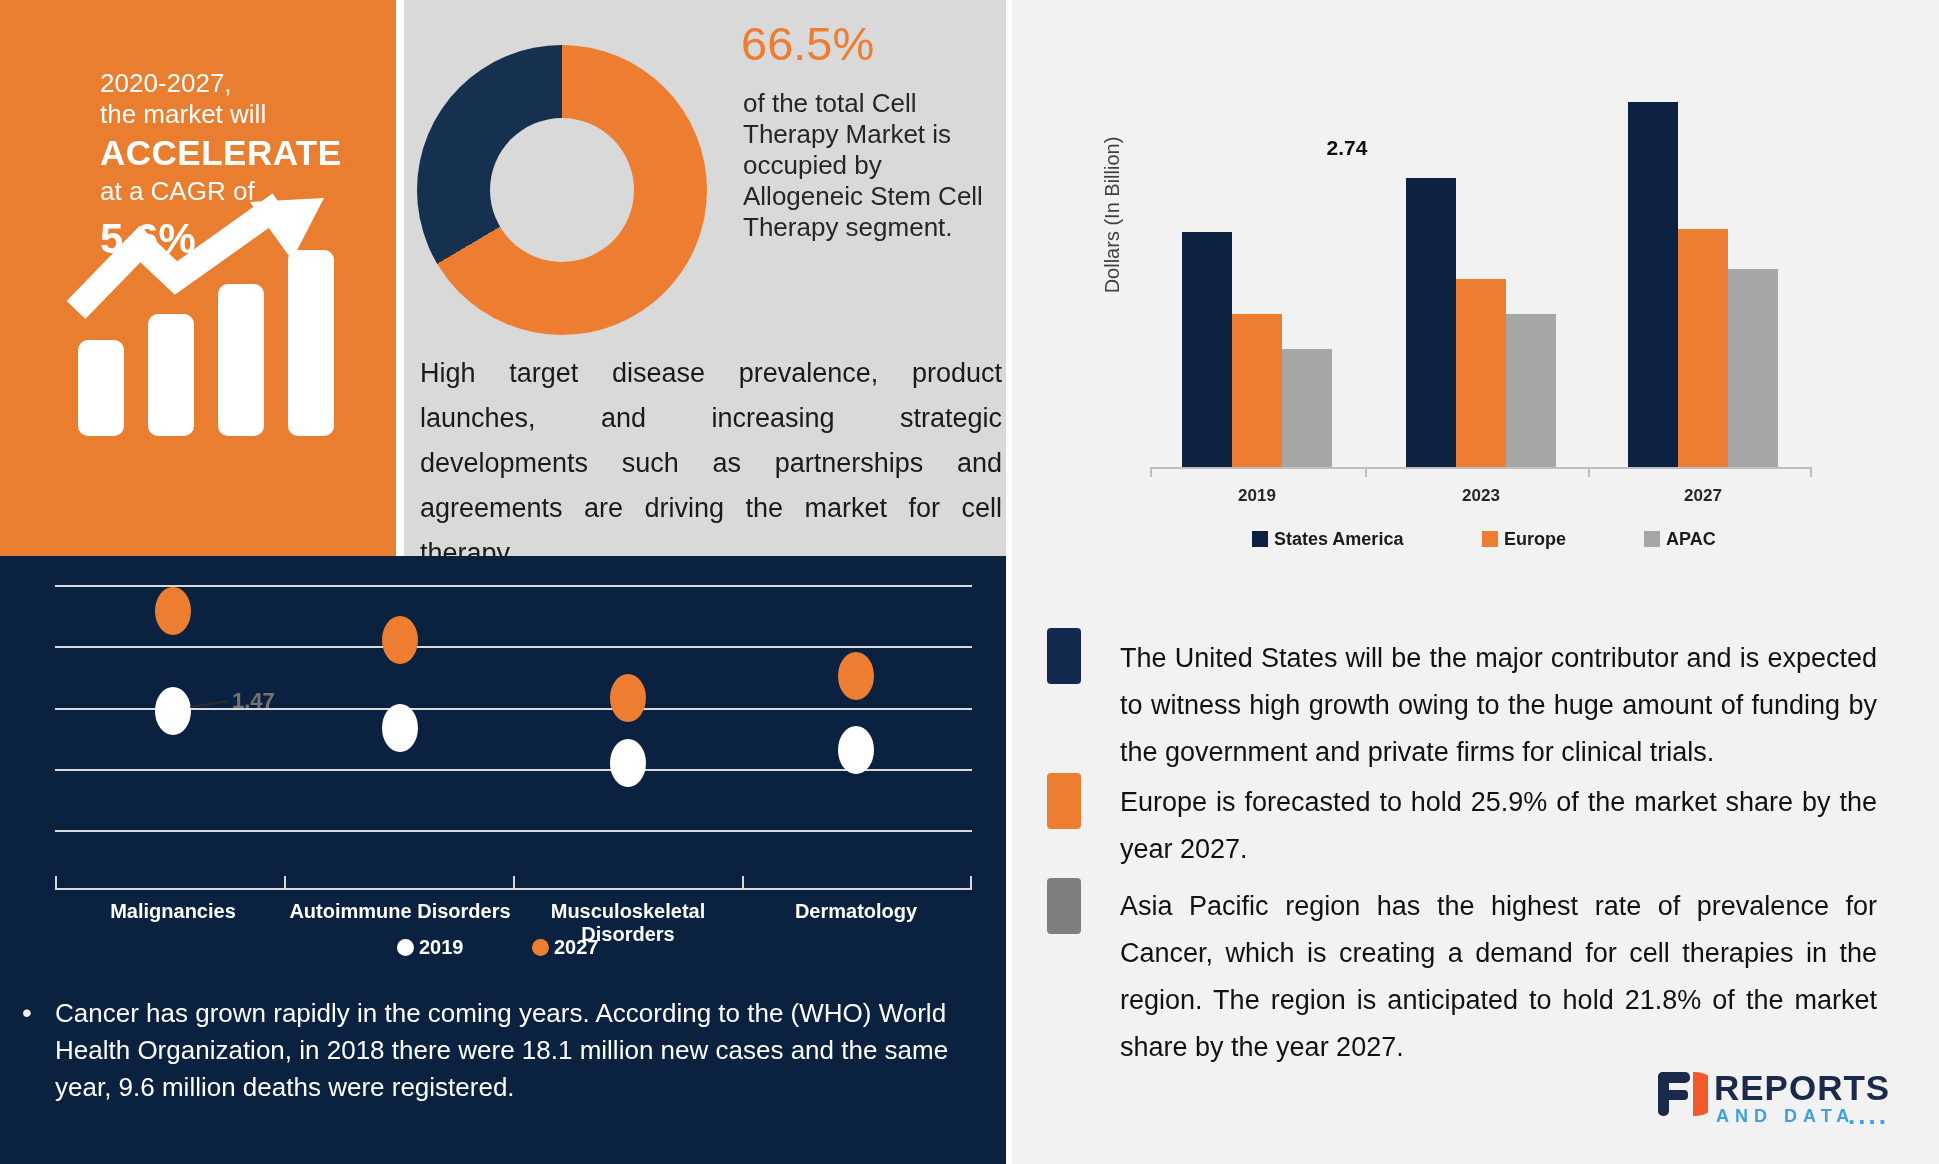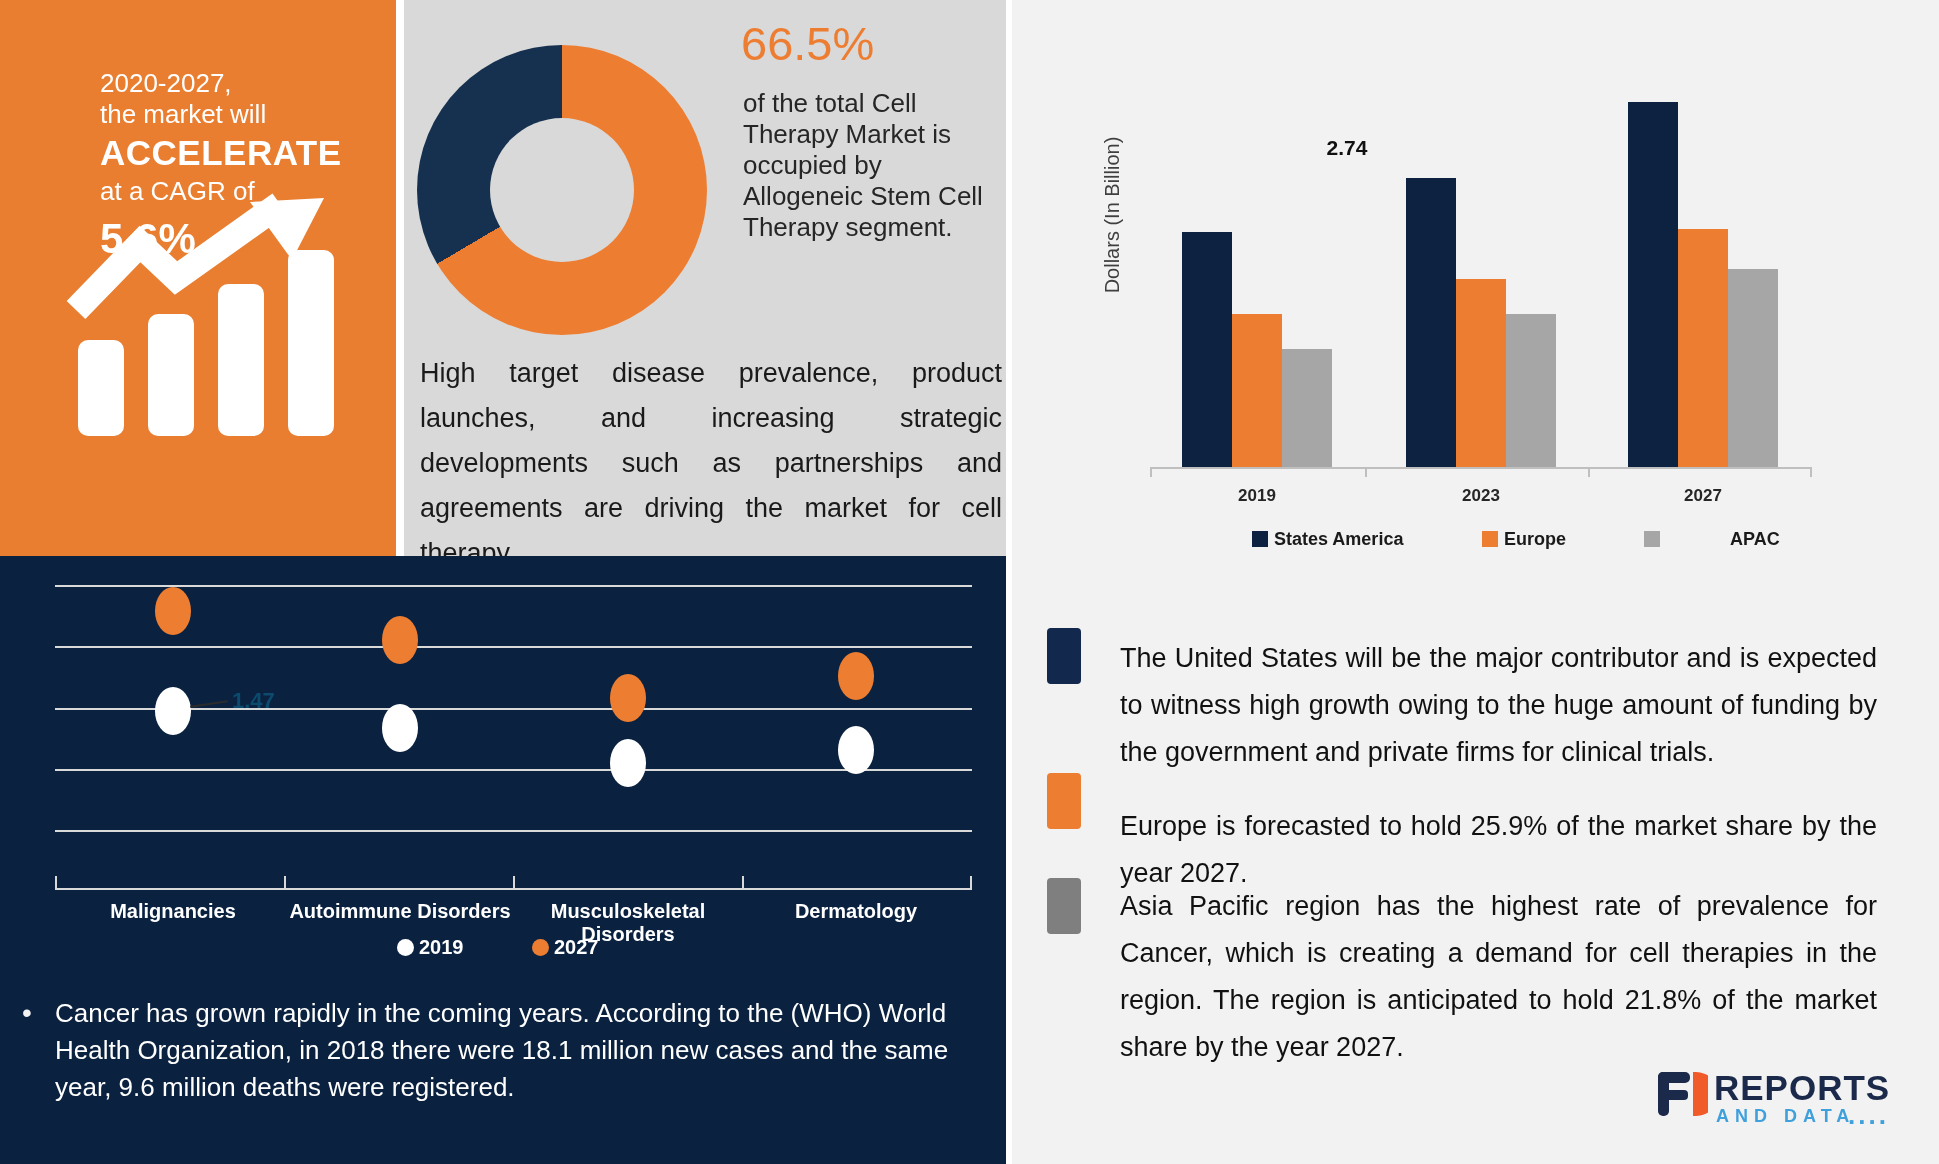--- a/index.html
+++ b/index.html
@@ -29,21 +29,21 @@
   .gray-paragraph{position:absolute;left:420px;top:324px;width:582px;font-size:27px;line-height:45px;
                   color:#1a1a1a;text-align:justify;}
 
   
   .gridline{position:absolute;background:#D9D9D9;height:2px;}
   .dp-dot{position:absolute;border-radius:50%;}
   .dp-axis{position:absolute;background:#D9D9D9;}
   .dp-cat{position:absolute;width:230px;text-align:center;color:#ffffff;font-size:20px;font-weight:700;}
   .dp-legend-dot{position:absolute;width:17px;height:17px;border-radius:50%;}
   .dp-legend-text{position:absolute;color:#ffffff;font-size:20px;font-weight:700;}
-  .dp-value-label{position:absolute;color:#0c4a6e;font-size:22px;font-weight:700;}
+  .dp-value-label{position:absolute;color:#737373;font-size:22px;font-weight:700;}
   .dp-leader{position:absolute;width:38px;height:2px;background:#2b2b2b;transform:rotate(-8deg);}
 
   .note{position:absolute;left:20px;top:995px;width:985px;color:#ffffff;}
   .note-bullet{position:absolute;left:2px;top:2px;font-size:28px;color:#f3f3f3;}
   .note-text{position:absolute;left:35px;top:0;width:948px;font-size:26px;line-height:37px;}
 
   
   .bar{position:absolute;}
   .bar-axis{position:absolute;background:#BFBFBF;}
   .bar-x-label{position:absolute;width:100px;text-align:center;font-size:17px;font-weight:700;color:#262626;}
@@ -106,21 +106,21 @@
     <span class="note-text">Cancer has grown rapidly in the coming years. According to the (WHO) World Health Organization, in 2018 there were 18.1 million new cases and the same year, 9.6 million deaths were registered.</span>
   </div>
 
   <section class="right-panel"></section>
   <div class="ylabel">Dollars (In Billion)</div>
 
   <div class="insight-swatch" style="left: 1047px; top: 628px; background: rgb(18, 40, 76);"></div>
   <p class="insight-text abs" style="left:1120px;top:608px;">The United States will be the major contributor and is expected to witness high growth owing to the huge amount of funding by the government and private firms for clinical trials.</p>
 
   <div class="insight-swatch" style="left: 1047px; top: 773px; background: rgb(237, 125, 49);"></div>
-  <p class="insight-text abs" style="left:1120px;top:776px;">Europe is forecasted to hold 25.9% of the market share by the year 2027.</p>
+  <p class="insight-text abs" style="left:1120px;top:752px;">Europe is forecasted to hold 25.9% of the market share by the year 2027.</p>
 
   <div class="insight-swatch" style="left: 1047px; top: 878px; background: rgb(127, 127, 127);"></div>
   <p class="insight-text abs" style="left:1120px;top:856px;">Asia Pacific region has the highest rate of prevalence for Cancer, which is creating a demand for cell therapies in the region. The region is anticipated to hold 21.8% of the market share by the year 2027.</p>
 
   <div class="logo">
     <div class="logo-icon">
       <svg width="56" height="56" viewBox="0 0 56 56">
         <rect x="6" y="6" width="32" height="11" rx="5" fill="#1B2A4A"></rect>
         <rect x="6" y="24" width="30" height="10" rx="4" fill="#1B2A4A"></rect>
         <rect x="6" y="6" width="11" height="44" rx="5" fill="#1B2A4A"></rect>
@@ -148,21 +148,21 @@
     <div class="abs bar-axis" style="left: 1810px; top: 467px; width: 2px; height: 10px;"></div>
     <div class="abs bar-x-label" style="left: 1207px; top: 486px;">2019</div>
     <div class="abs bar-x-label" style="left: 1431px; top: 486px;">2023</div>
     <div class="abs bar-x-label" style="left: 1653px; top: 486px;">2027</div>
     <div class="abs bar-value-label" style="left: 1317px; top: 136px;">2.74</div>
     <div class="abs bar-legend-swatch" style="left: 1252px; top: 531px; background: rgb(13, 34, 64);"></div>
     <div class="abs bar-legend-text" style="left: 1274px; top: 529px;">States America</div>
     <div class="abs bar-legend-swatch" style="left: 1482px; top: 531px; background: rgb(237, 125, 49);"></div>
     <div class="abs bar-legend-text" style="left: 1504px; top: 529px;">Europe</div>
     <div class="abs bar-legend-swatch" style="left: 1644px; top: 531px; background: rgb(166, 166, 166);"></div>
-    <div class="abs bar-legend-text" style="left: 1730px; top: 529px;">APAC</div>
+    <div class="abs bar-legend-text" style="left: 1666px; top: 529px;">APAC</div>
     <div class="abs gridline" style="left: 55px; top: 585px; width: 917px;"></div>
     <div class="abs gridline" style="left: 55px; top: 646.25px; width: 917px;"></div>
     <div class="abs gridline" style="left: 55px; top: 707.5px; width: 917px;"></div>
     <div class="abs gridline" style="left: 55px; top: 768.75px; width: 917px;"></div>
     <div class="abs gridline" style="left: 55px; top: 830px; width: 917px;"></div>
     <div class="abs dp-dot" style="left: 155px; top: 687.175px; width: 36px; height: 48px; background: rgb(255, 255, 255);"></div>
     <div class="abs dp-dot" style="left: 382px; top: 704.325px; width: 36px; height: 48px; background: rgb(255, 255, 255);"></div>
     <div class="abs dp-dot" style="left: 610px; top: 738.625px; width: 36px; height: 48px; background: rgb(255, 255, 255);"></div>
     <div class="abs dp-dot" style="left: 838px; top: 726.375px; width: 36px; height: 48px; background: rgb(255, 255, 255);"></div>
     <div class="abs dp-dot" style="left: 155px; top: 586.725px; width: 36px; height: 48px; background: rgb(237, 125, 49);"></div>

